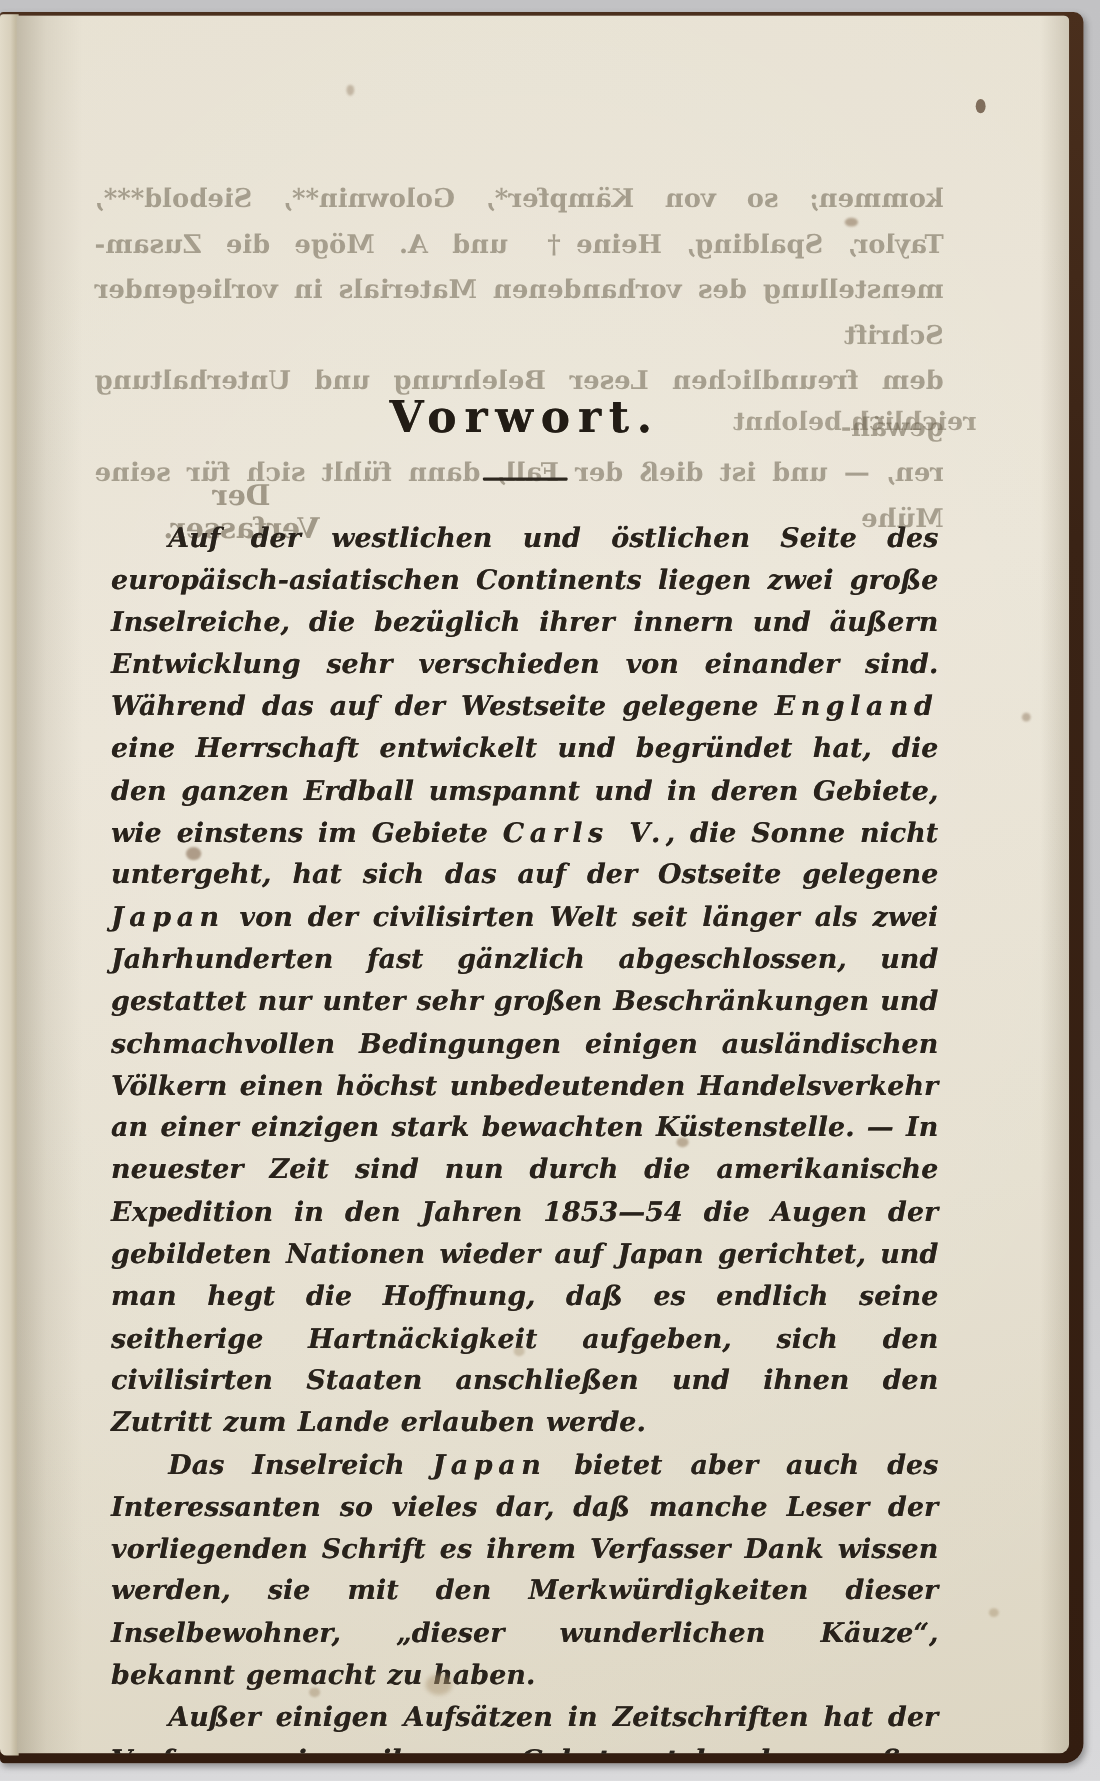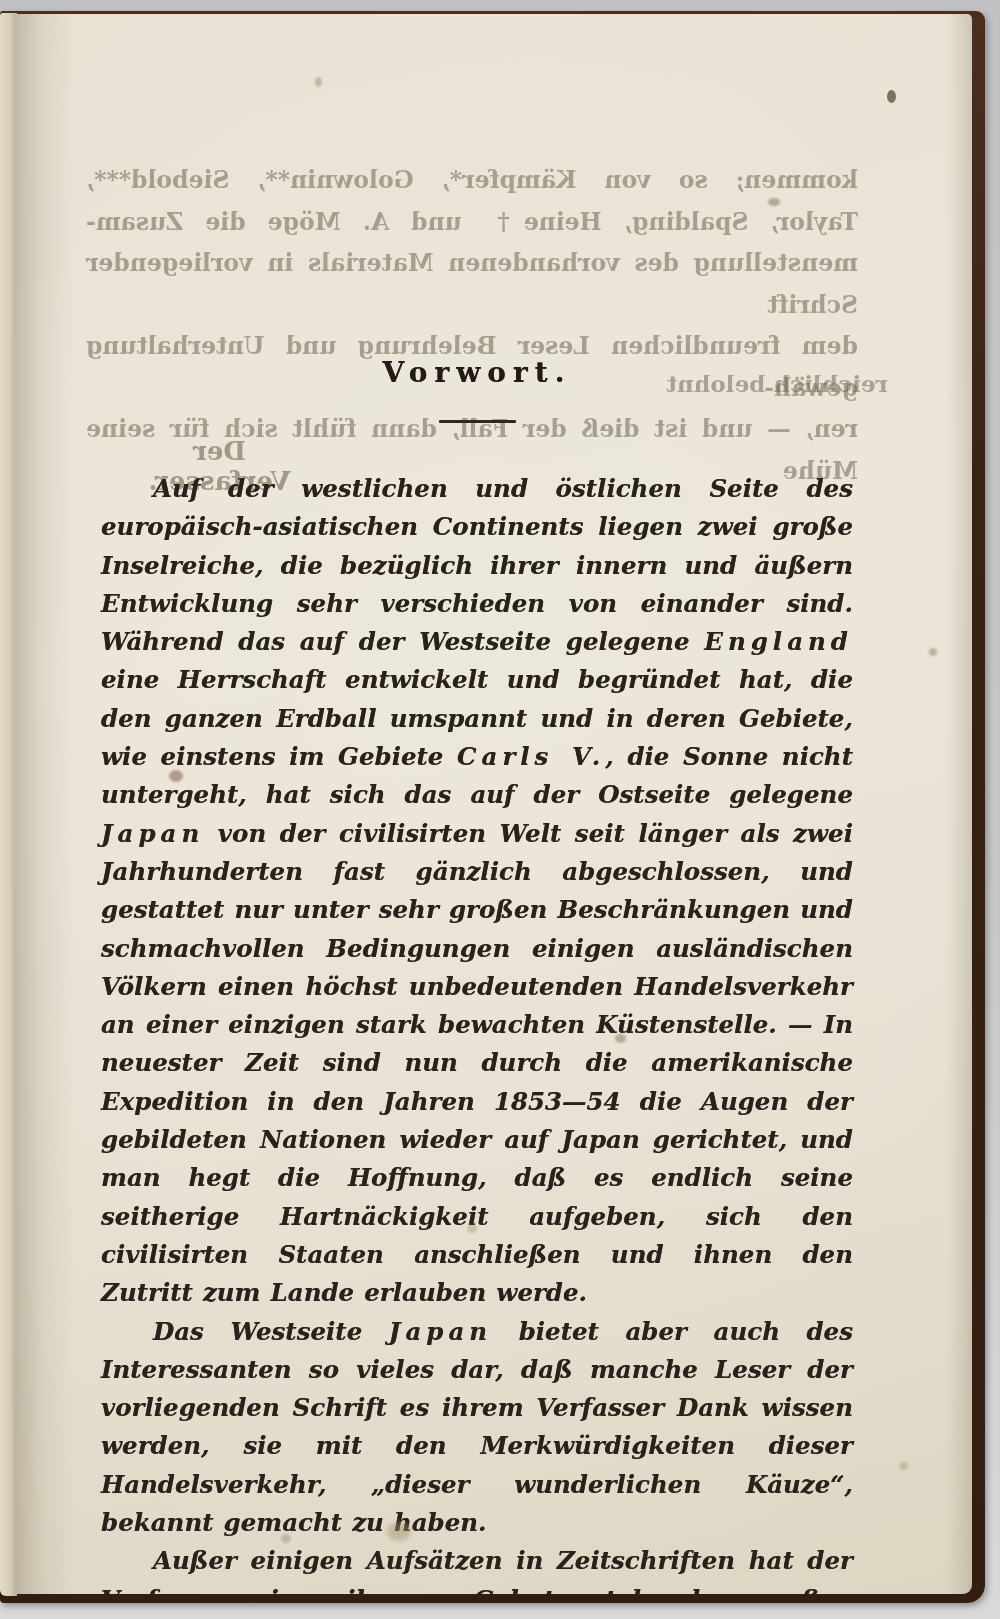--- a/index.html
+++ b/index.html
@@ -110,21 +110,21 @@
   
   .title-wrap {
     position: absolute;
     left: 86px;
     top: 342px;
     width: 752px;
     text-align: center;
   }
   .page-title {
     display: inline-block;
-    font-size: 28px;
+    font-size: 40px;
     font-weight: 700;
     letter-spacing: 7px;
     color: #221c15;
     text-shadow: 0 0 0.6px rgba(34,28,21,0.8);
   }
   .title-rule {
     width: 77px;
     height: 3px;
     background: #2e2820;
     margin: 31px auto 0 auto;
@@ -186,21 +186,21 @@
     <div class="bleed-closing">reichlich belohnt</div>
     <div class="bleed-signature">Der Verfasser.</div>
 
     <div class="title-wrap">
       <span class="page-title">Vorwort.</span>
       <div class="title-rule"></div>
     </div>
 
     <div class="body-text">
       <p><span>Auf der westlichen und östlichen Seite des europäisch-asiatischen Continents liegen zwei große Inselreiche, die bezüglich ihrer innern und äußern Entwicklung sehr verschieden von einander sind. Während das auf der Westseite gelegene </span><span class="sperr">England</span><span> eine Herrschaft entwickelt und begründet hat, die den ganzen Erdball umspannt und in deren Gebiete, wie einstens im Gebiete </span><span class="sperr">Carls V.</span><span>, die Sonne nicht untergeht, hat sich das auf der Ostseite gelegene </span><span class="sperr">Japan</span><span> von der civilisirten Welt seit länger als zwei Jahrhunderten fast gänzlich abgeschlossen, und gestattet nur unter sehr großen Beschränkungen und schmachvollen Bedingungen einigen ausländischen Völkern einen höchst unbedeutenden Handelsverkehr an einer einzigen stark bewachten Küstenstelle. — In neuester Zeit sind nun durch die amerikanische Expedition in den Jahren 1853—54 die Augen der gebildeten Nationen wieder auf Japan gerichtet, und man hegt die Hoffnung, daß es endlich seine seitherige Hartnäckigkeit aufgeben, sich den civilisirten Staaten anschließen und ihnen den Zutritt zum Lande erlauben werde.</span></p>
-      <p><span>Das Westseite </span><span class="sperr">Japan</span><span> bietet aber auch des Interessanten so vieles dar, daß manche Leser der vorliegenden Schrift es ihrem Verfasser Dank wissen werden, sie mit den Merkwürdigkeiten dieser Handelsverkehr, „dieser wunderlichen Käuze“, bekannt gemacht zu haben.</span></p>
+      <p><span>Das Inselreich </span><span class="sperr">Japan</span><span> bietet aber auch des Interessanten so vieles dar, daß manche Leser der vorliegenden Schrift es ihrem Verfasser Dank wissen werden, sie mit den Merkwürdigkeiten dieser Inselbewohner, „dieser wunderlichen Käuze“, bekannt gemacht zu haben.</span></p>
       <p><span>Außer einigen Aufsätzen in Zeitschriften hat der Verf. aus einer ihm zu Gebote stehenden großen Bibliothek ältere und neuere in- und ausländische Werke benutzt, — Werke, die Vielen wegen ihrer Kostspieligkeit selten oder nie zu Händen</span></p>
     </div>
 
     <div class="stain s1"></div>
     <div class="stain s2"></div>
     <div class="stain s3"></div>
     <div class="stain s4"></div>
     <div class="stain s5"></div>
     <div class="stain s6"></div>
     <div class="stain s7"></div>

